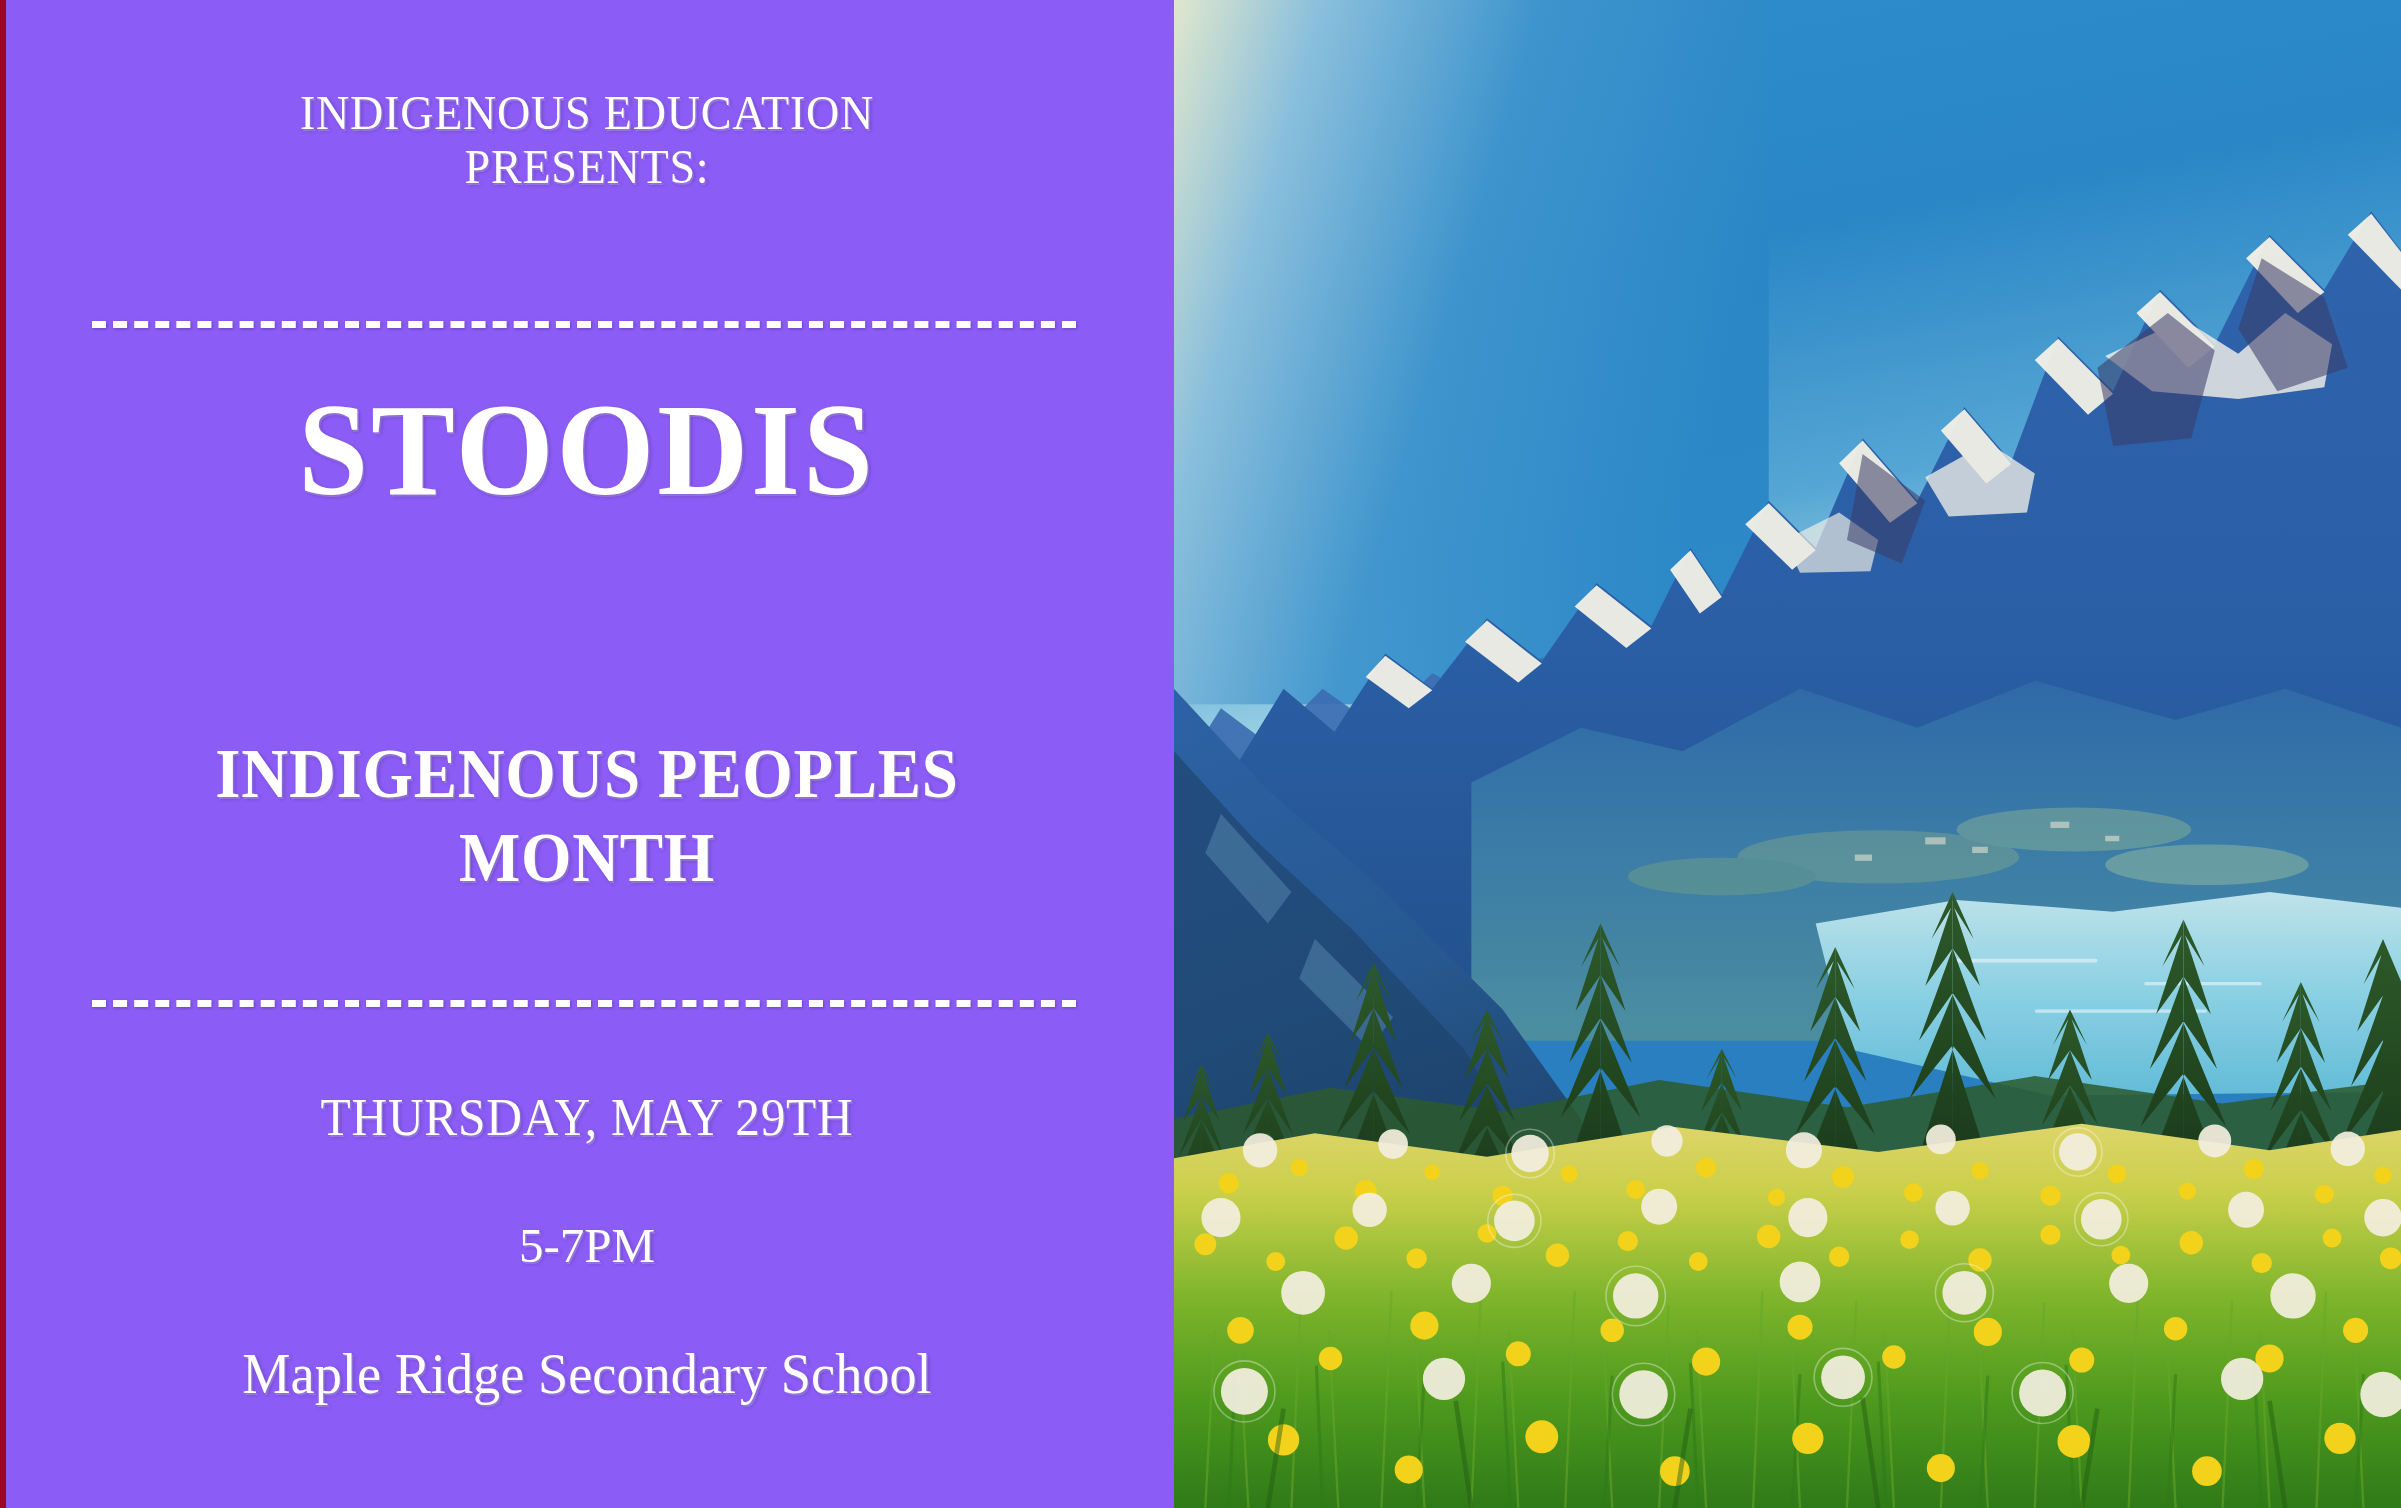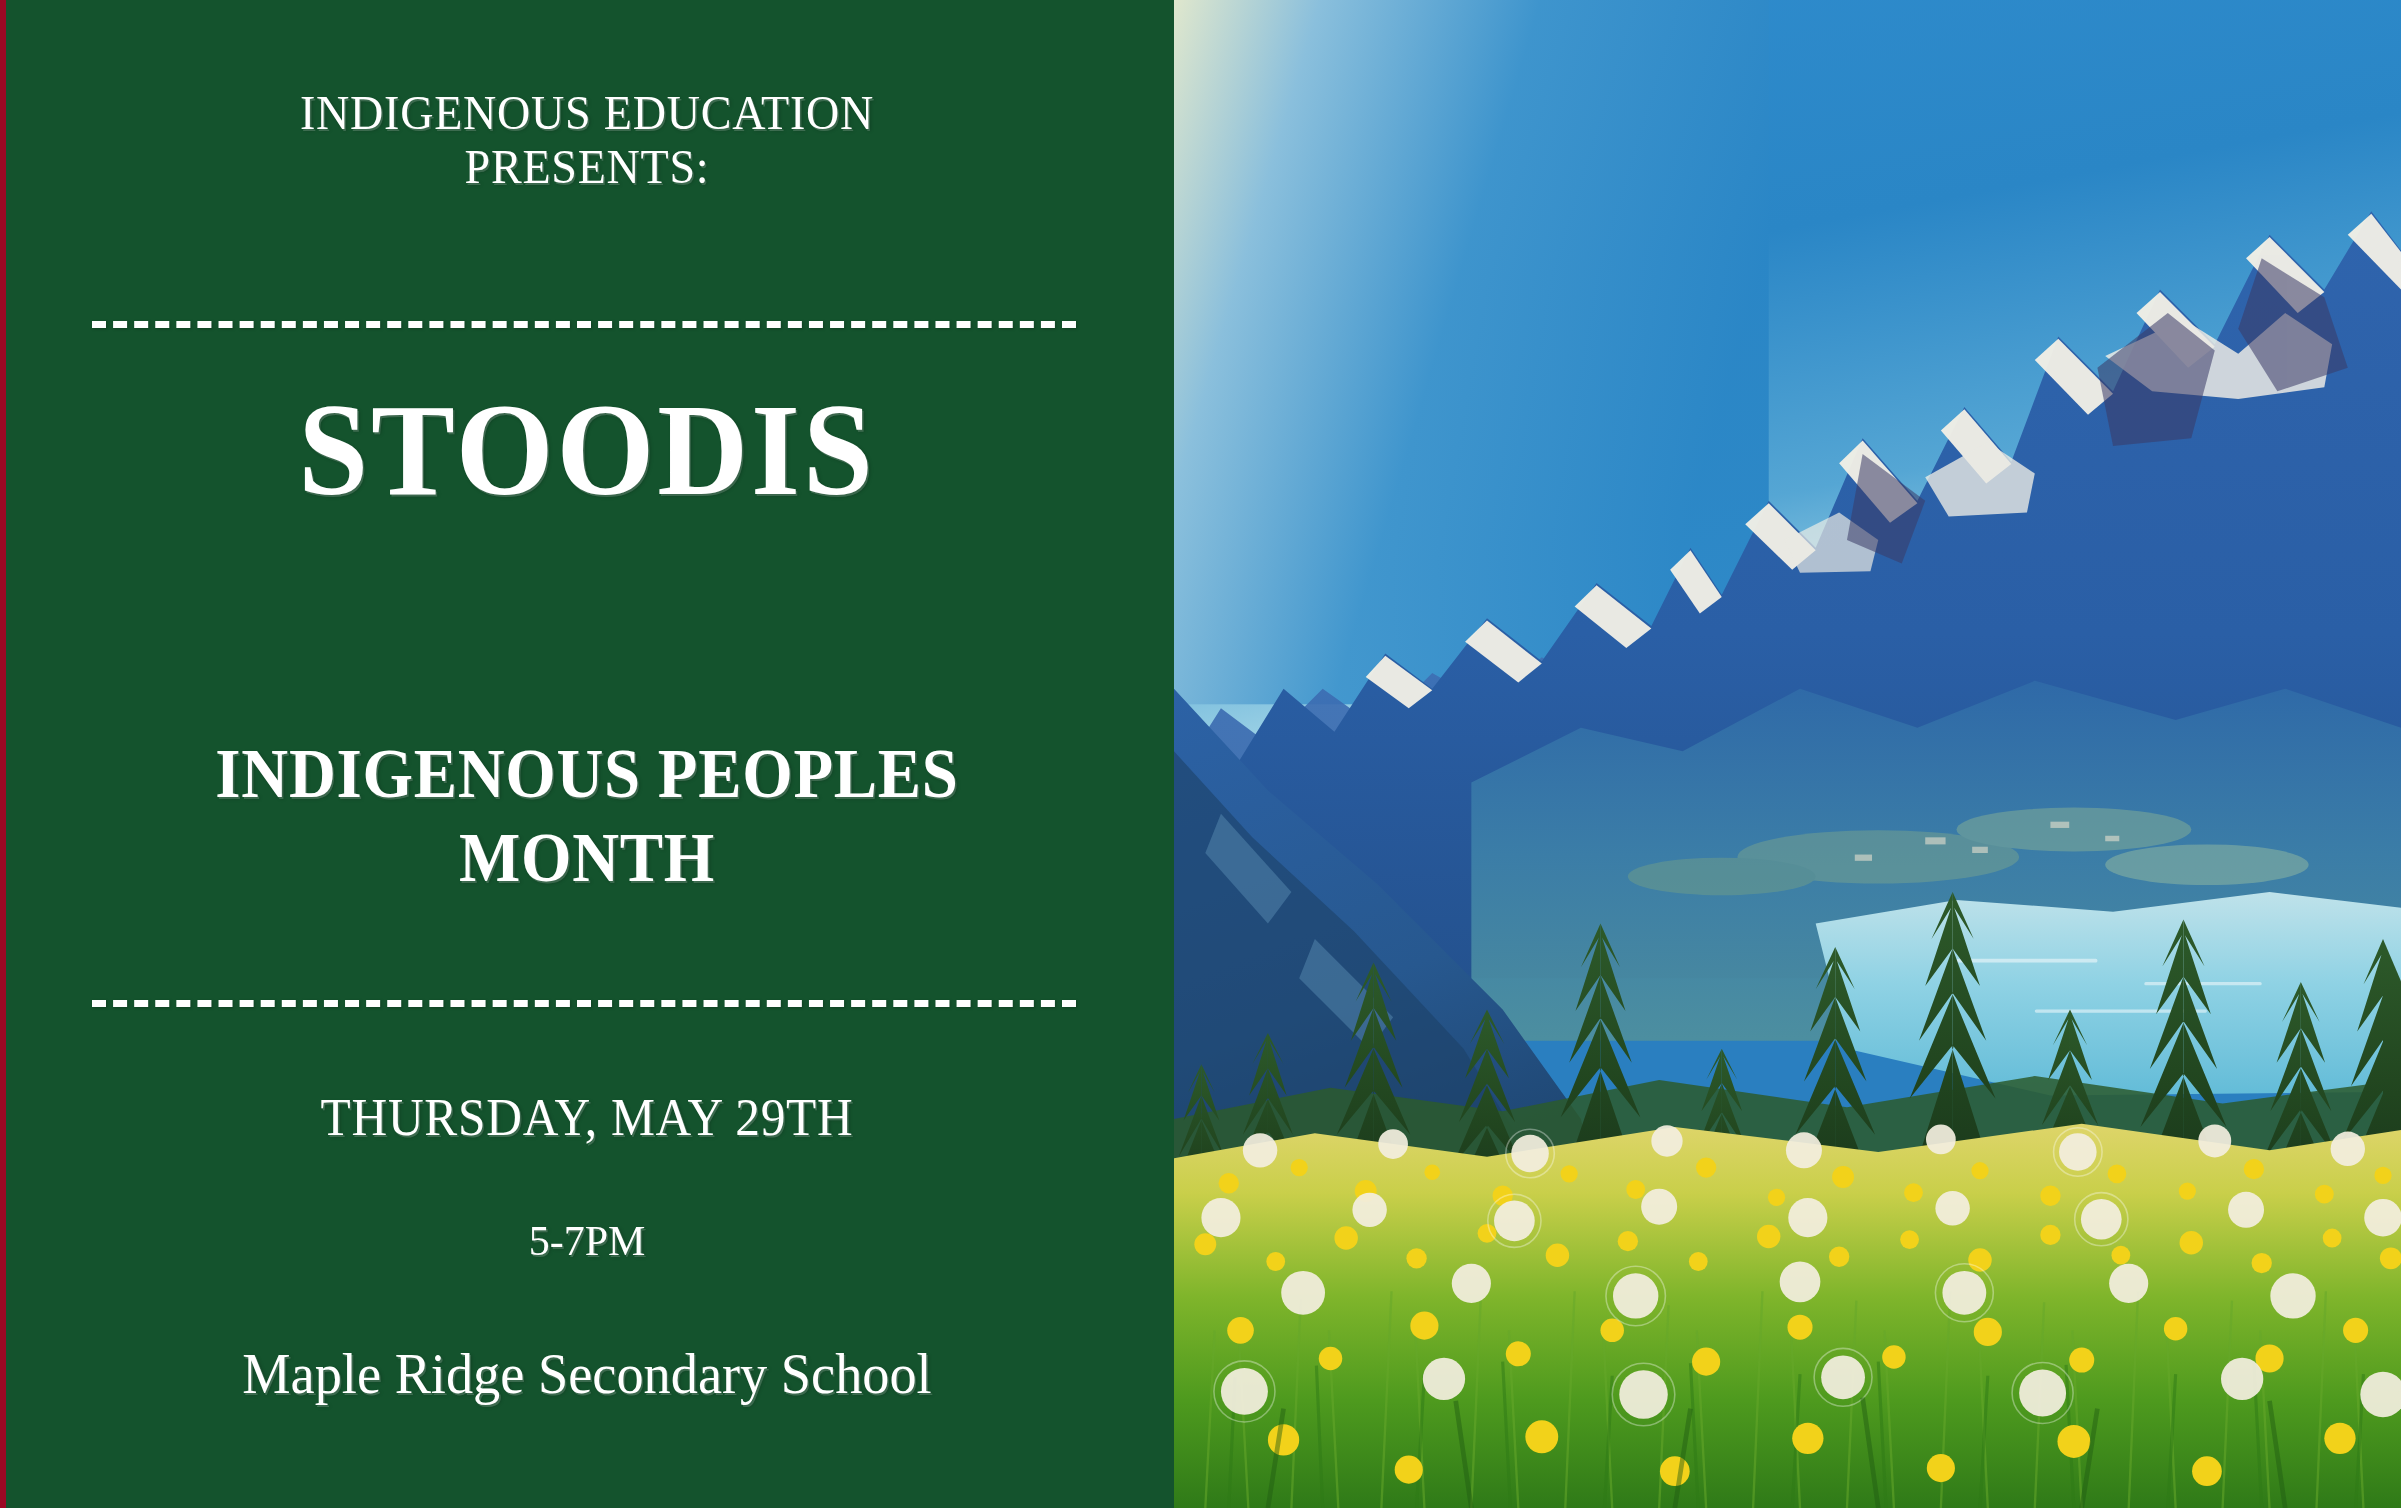--- a/index.html
+++ b/index.html
@@ -14,21 +14,21 @@
     overflow: hidden;
     display: flex;
     font-family: "Liberation Serif", "DejaVu Serif", serif;
   }
 
   
   .left-panel {
     position: relative;
     width: 1174px;
     height: 1508px;
-    background: #14532d;
+    background: #8b5cf6;
     box-sizing: border-box;
     flex: 0 0 1174px;
   }
   .edge-stripe {
     position: absolute;
     left: 0; top: 0;
     width: 5.5px; height: 100%;
     background: #9c0824;
   }
 
@@ -72,21 +72,21 @@
   .date {
     top: 1088px;
     font-size: 52px;
     font-weight: 400;
     letter-spacing: 0.8px;
     transform: scaleX(0.95);
   }
 
   .time {
     top: 1217px;
-    font-size: 42px;
+    font-size: 49px;
     font-weight: 400;
     letter-spacing: 0px;
   }
 
   .venue {
     top: 1342px;
     font-size: 56px;
     font-weight: 400;
     letter-spacing: 0px;
     transform: scaleX(0.97);

